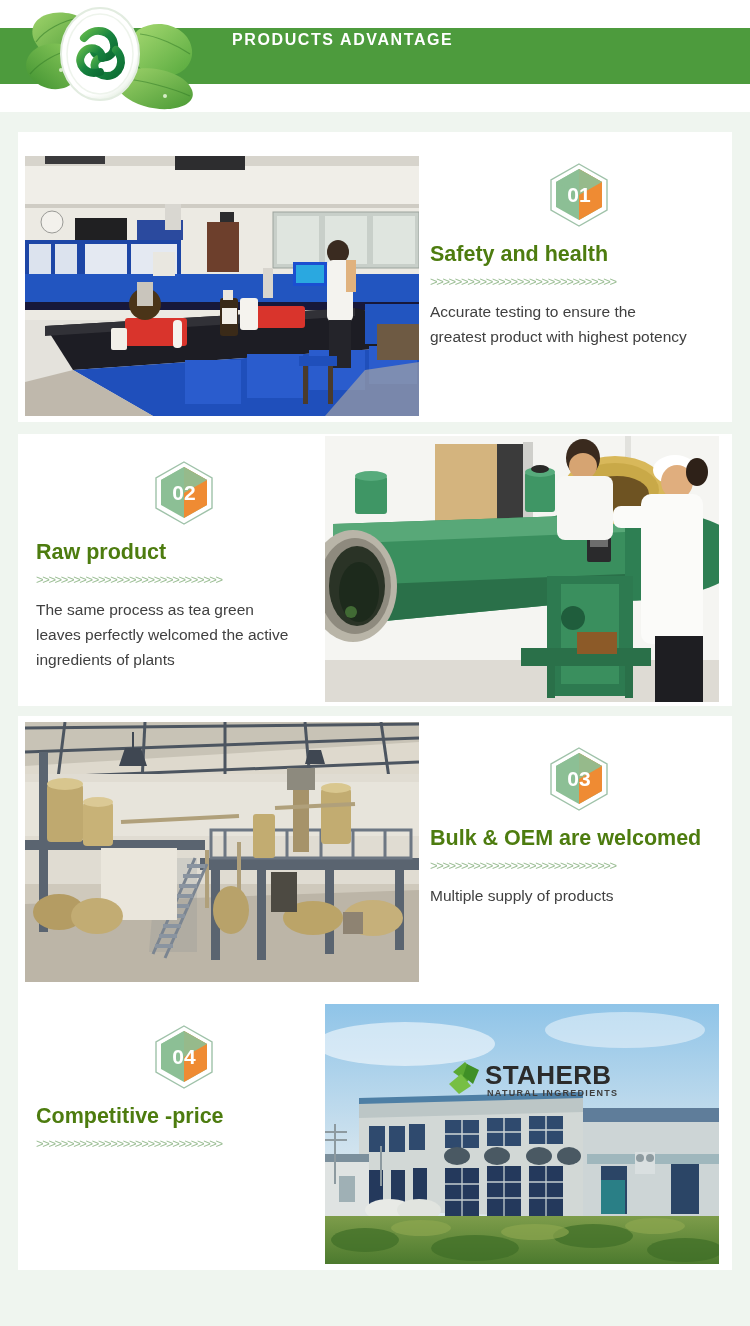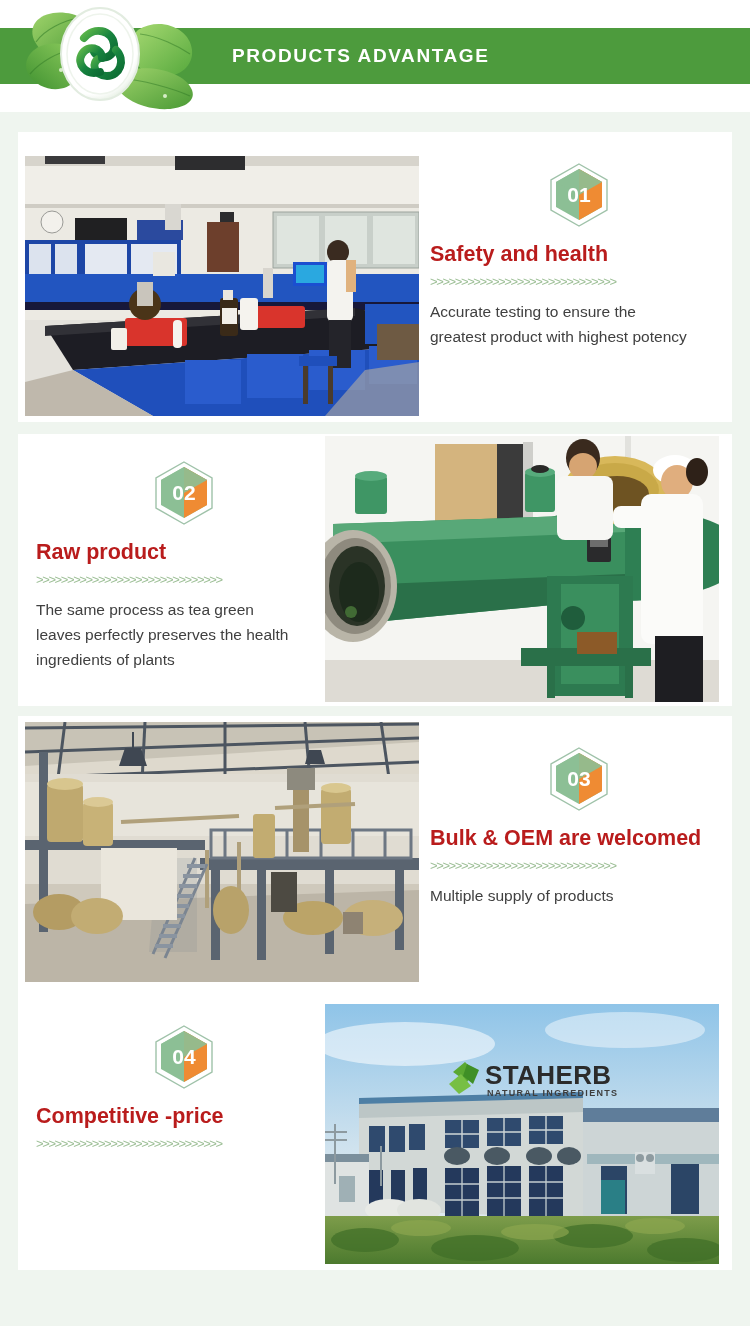--- a/index.html
+++ b/index.html
@@ -29,25 +29,25 @@
   }
   .header-band {
     position: absolute;
     left: 0; top: 28px;
     width: 750px;
     height: 56px;
     background: #4d9b3d;
   }
   .header-title {
     position: absolute;
-    left: 232px; top: 28px;
+    left: 232px; top: 12px;
     height: 56px;
     line-height: 56px;
     color: #ffffff;
-    font-size: 19px;
+    font-size: 16px;
     font-weight: bold;
     letter-spacing: 1.6px;
     font-family: "Liberation Sans", sans-serif;
   }
   .header-logo {
     position: absolute;
     left: 14px; top: 2px;
     width: 210px;
     height: 108px;
   }
@@ -91,21 +91,21 @@
     width: 62px;
     height: 66px;
     margin-bottom: 14px;
   }
   .hexwrap.ctr-right { margin-left: 118px; }
   .hexwrap.ctr-left  { margin-left: 117px; }
 
   .hex-svg { display: block; }
 
   .panel-title {
-    color: #b91c1c;
+    color: #4d7c0f;
     font-size: 21.5px;
     font-weight: bold;
     line-height: 24px;
     margin-bottom: 9px;
     font-family: "Liberation Sans", sans-serif;
   }
   .chevrons {
     color: #9dbf96;
     font-size: 13px;
     letter-spacing: -1.4px;
@@ -351,21 +351,21 @@
         <svg class="hex-svg" width="62" height="66" viewBox="0 0 62 66">
           <polygon points="31,2 59,18 59,48 31,64 3,48 3,18" fill="#ffffff" stroke="#9fc2a9" stroke-width="1.4"></polygon>
           <polygon points="31,7 54,20 54,45 31,58 8,45 8,20" fill="#8cbf95"></polygon>
           <polygon points="31,7 54,20 54,45 31,58" fill="#ef8b33"></polygon>
           <polygon points="31,7 54,20 31,33 8,20" fill="#8cbf95" opacity="0.9"></polygon>
           <text x="31" y="40" text-anchor="middle" font-family="Liberation Sans, sans-serif" font-size="21" font-weight="bold" fill="#ffffff">02</text>
         </svg>
       </div>
       <div class="panel-title">Raw product</div>
       <div class="chevrons">&gt;&gt;&gt;&gt;&gt;&gt;&gt;&gt;&gt;&gt;&gt;&gt;&gt;&gt;&gt;&gt;&gt;&gt;&gt;&gt;&gt;&gt;&gt;&gt;&gt;&gt;&gt;&gt;&gt;&gt;</div>
-      <div class="panel-desc">The same process as tea green leaves perfectly preserves the health ingredients of plants</div>
+      <div class="panel-desc">The same process as tea green leaves perfectly welcomed the active ingredients of plants</div>
     </div>
   </div>
 
   <div class="card c3">
 
     <div class="photo left">
       <svg class="ph" viewBox="0 0 394 260" preserveAspectRatio="none">
         <rect width="394" height="260" fill="#cfc9bc"></rect>
 
         <rect x="0" y="0" width="394" height="64" fill="#ded9cd"></rect>

